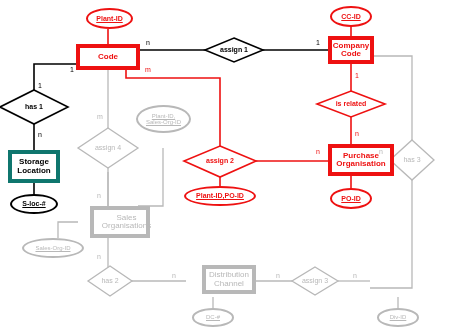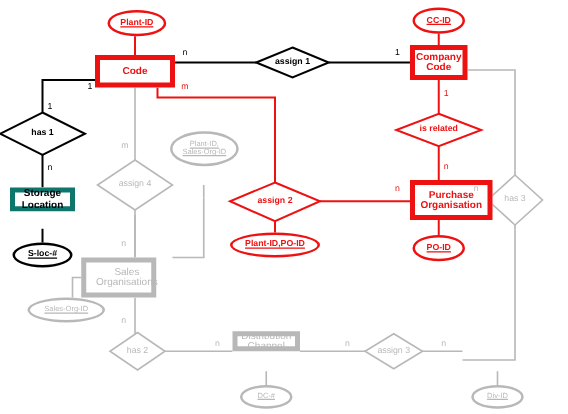--- a/index.html
+++ b/index.html
@@ -173,31 +173,31 @@
   <div class="node entity red two-line" style="left:328px; top:36px; width:46px; height:28px;">
     <span>Company
 Code</span>
   </div>
 
   <div class="node entity red two-line" style="left:328px; top:144px; width:66px; height:32px;">
     <span>Purchase
 Organisation</span>
   </div>
 
-  <div class="node entity two-line" style="left:8px; top:150px; width:52px; height:19px;">
+  <div class="node entity two-line" style="left:8px; top:150px; width:52px; height:33px;">
     <span>Storage
 Location</span>
   </div>
 
-  <div class="node entity grey two-line" style="left:65px; top:206px; width:60px; height:32px;padding-left:13px;">
+  <div class="node entity grey two-line" style="left:90px; top:206px; width:60px; height:32px;padding-left:13px;">
     <span>Sales
 Organisations</span>
   </div>
 
-  <div class="node entity grey two-line" style="left:186px; top:265px; width:54px; height:16px;">
+  <div class="node entity grey two-line" style="left:202px; top:265px; width:54px; height:29px;">
     <span>Distribution
 Channel</span>
   </div>
 
 
   <div class="node attr red" style="left:86px; top:8px; width:47px; height:21px; border-radius:50%;">
     <span>Plant-ID</span>
   </div>
 
   <div class="node attr red" style="left:330px; top:6px; width:42px; height:21px;">

